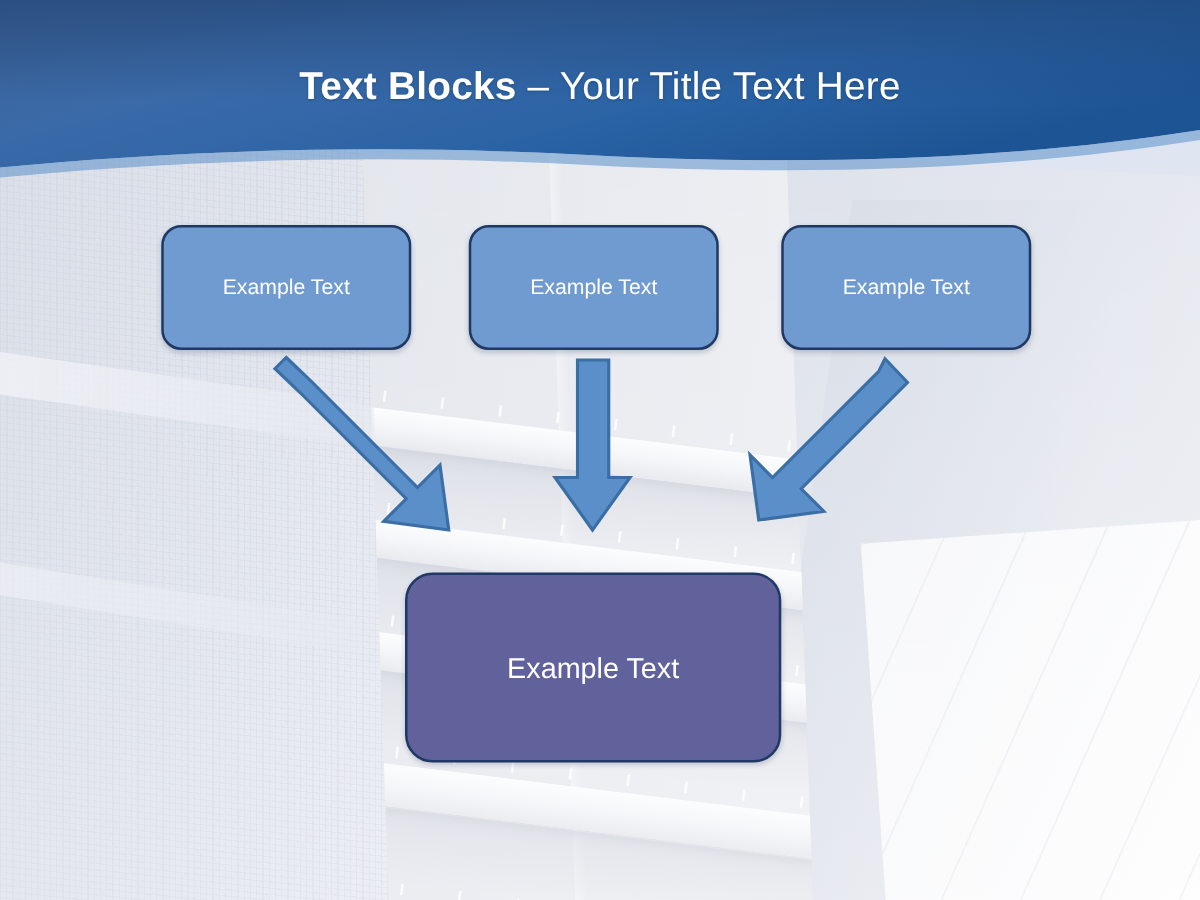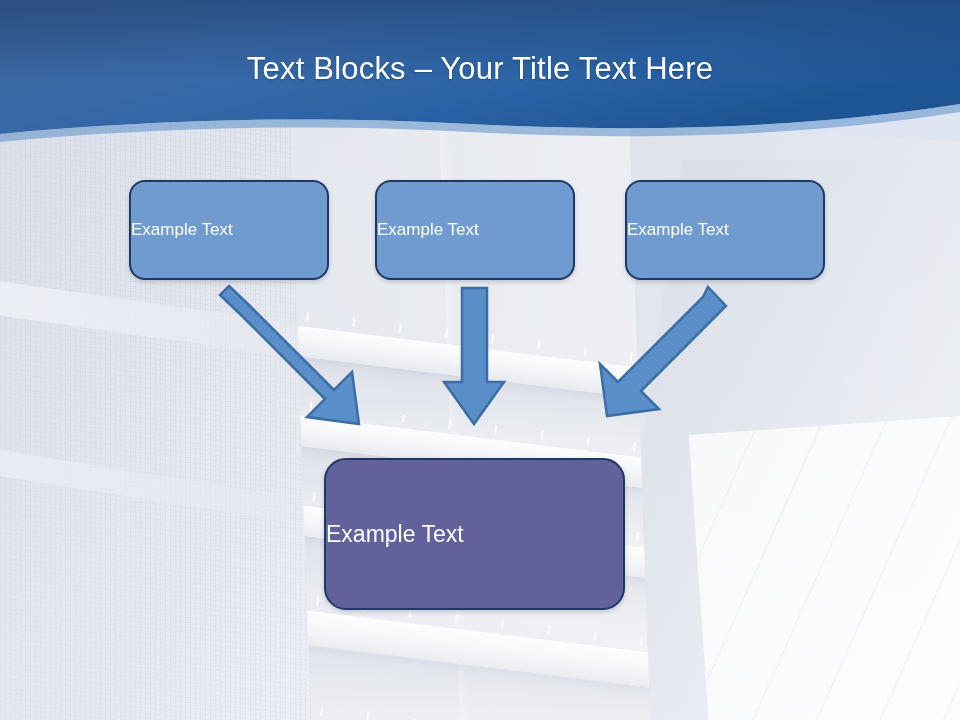--- a/index.html
+++ b/index.html
@@ -185,32 +185,32 @@
     top: 50px;
     width: 960px;
     text-align: center;
     color: #ffffff;
     font-size: 31px;
     line-height: 38px;
     letter-spacing: .2px;
     white-space: nowrap;
     text-shadow: 0 1px 2px rgba(18,50,92,.45);
   }
-  .title .strong { font-weight: normal; }
+  .title .strong { font-weight: bold; }
   .title .light  { font-weight: normal; }
 
   
   .box {
     position: absolute;
     box-sizing: border-box;
     border-radius: 16px;
     border: 2.5px solid #1f3864;
     display: flex;
     align-items: center;
-    justify-content: flex-start;
+    justify-content: center;
     color: #ffffff;
     text-align: center;
     box-shadow: 0 2px 4px rgba(40,55,85,.22);
   }
   .box-top {
     width: 200px;
     height: 100px;
     background: #6f9bd1;
     font-size: 17px;
   }

